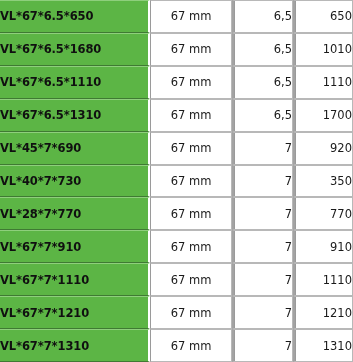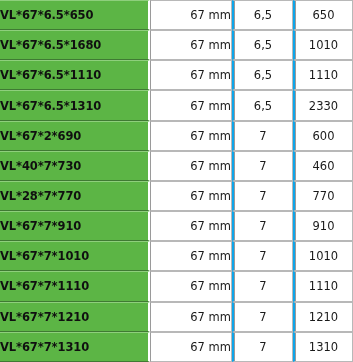--- a/index.html
+++ b/index.html
@@ -54,28 +54,29 @@
   td.data-cell {
     background-color: #ffffff;
     color: #1a1a1a;
     font-size: 11.5px;
     text-align: center;
     border: 1px solid #b8b8b8;
     border-left-color: #9a9a9a;
     box-sizing: border-box;
   }
 
-  td.width-cell  { width: 82px; text-align: right; }
+  td.width-cell  { width: 82px; }
   td.thick-cell  { width: 61px; }
   td.length-cell { width: 60px; }
 
   
   td.thick-cell, td.length-cell {
-    border-left: 2px solid #0ea5e9;
+    border-left: 2px solid #a3a3a3;
     box-shadow: inset 1px 0 0 #9a9a9a;
+    text-align: right;
   }
   td.width-cell {
     border-left: 1px solid #9a9a9a;
   }
 </style>
 </head>
 <body>
 
 <table id="spec-table">
   <tbody>
@@ -94,51 +95,45 @@
       <tr>
         <td class="code-cell">VL*67*6.5*1110</td>
         <td class="data-cell width-cell">67 mm</td>
         <td class="data-cell thick-cell">6,5</td>
         <td class="data-cell length-cell">1110</td>
       </tr>
       <tr>
         <td class="code-cell">VL*67*6.5*1310</td>
         <td class="data-cell width-cell">67 mm</td>
         <td class="data-cell thick-cell">6,5</td>
-        <td class="data-cell length-cell">2330</td>
+        <td class="data-cell length-cell">1700</td>
       </tr>
       <tr>
-        <td class="code-cell">VL*67*2*690</td>
+        <td class="code-cell">VL*45*7*690</td>
         <td class="data-cell width-cell">67 mm</td>
         <td class="data-cell thick-cell">7</td>
-        <td class="data-cell length-cell">600</td>
+        <td class="data-cell length-cell">920</td>
       </tr>
       <tr>
         <td class="code-cell">VL*40*7*730</td>
         <td class="data-cell width-cell">67 mm</td>
         <td class="data-cell thick-cell">7</td>
-        <td class="data-cell length-cell">460</td>
+        <td class="data-cell length-cell">350</td>
       </tr>
       <tr>
         <td class="code-cell">VL*28*7*770</td>
         <td class="data-cell width-cell">67 mm</td>
         <td class="data-cell thick-cell">7</td>
         <td class="data-cell length-cell">770</td>
       </tr>
       <tr>
         <td class="code-cell">VL*67*7*910</td>
         <td class="data-cell width-cell">67 mm</td>
         <td class="data-cell thick-cell">7</td>
         <td class="data-cell length-cell">910</td>
-      </tr>
-      <tr>
-        <td class="code-cell">VL*67*7*1010</td>
-        <td class="data-cell width-cell">67 mm</td>
-        <td class="data-cell thick-cell">7</td>
-        <td class="data-cell length-cell">1010</td>
       </tr>
       <tr>
         <td class="code-cell">VL*67*7*1110</td>
         <td class="data-cell width-cell">67 mm</td>
         <td class="data-cell thick-cell">7</td>
         <td class="data-cell length-cell">1110</td>
       </tr>
       <tr>
         <td class="code-cell">VL*67*7*1210</td>
         <td class="data-cell width-cell">67 mm</td>

